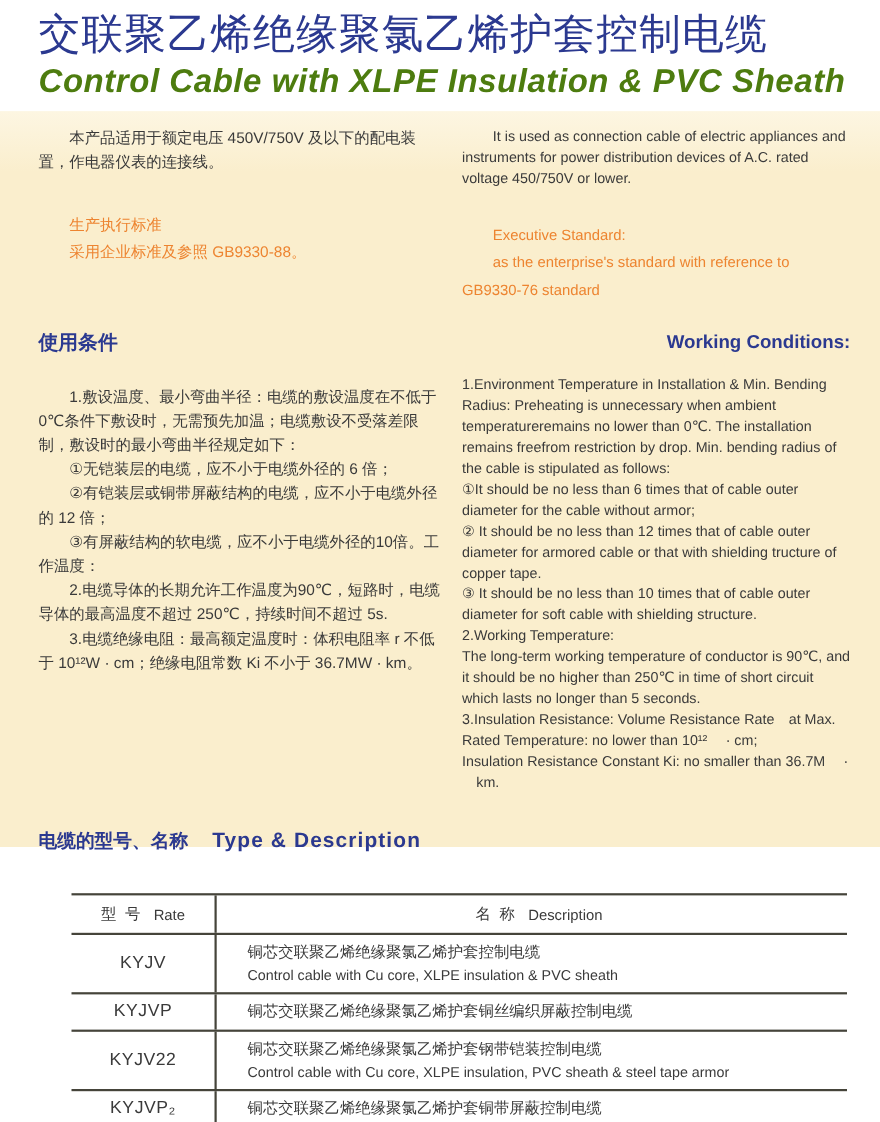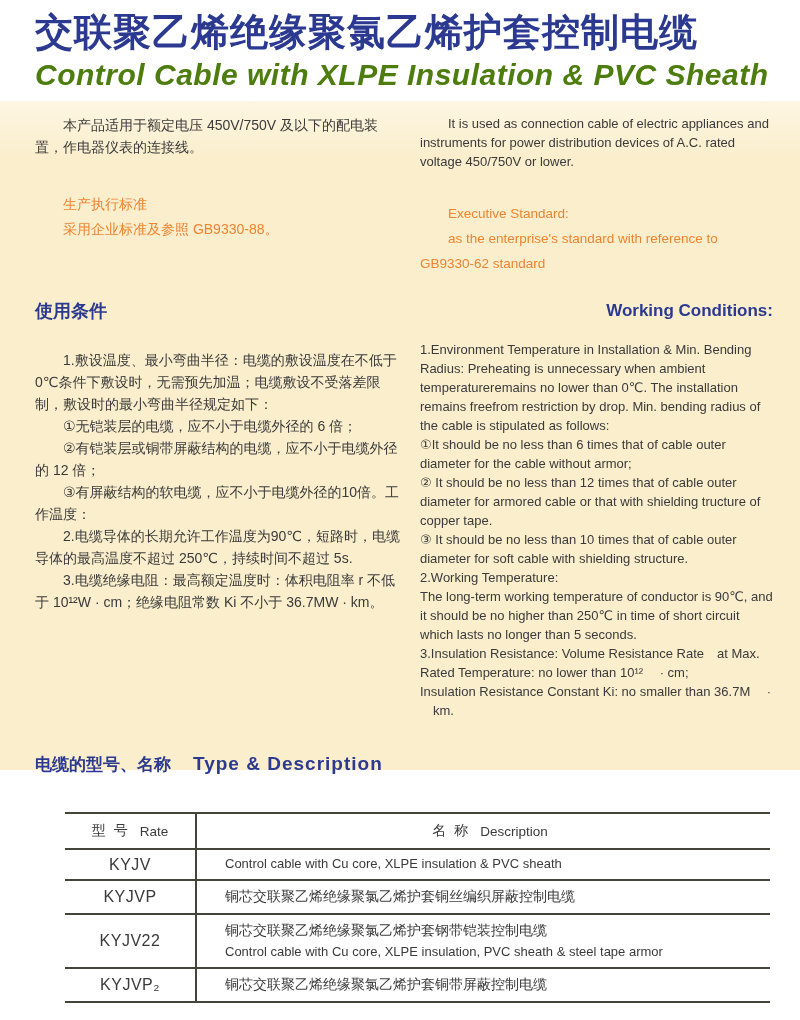--- a/index.html
+++ b/index.html
@@ -8,21 +8,21 @@
     font-family:"Liberation Sans","DejaVu Sans",sans-serif;
     background:#ffffff;
     overflow:hidden;
   }
   .page{width:800px;height:1020px;position:relative;}
 
   
   .masthead{height:101px;background:#ffffff;padding-left:35px;box-sizing:border-box;}
   .title-cn{
     margin:0;padding-top:11px;
-    font-size:38px;line-height:42px;font-weight:bold;
+    font-size:38px;line-height:42px;font-weight:normal;
     letter-spacing:1px;color:#2b3990;
   }
   .title-en{
     margin:0;margin-top:5px;
     font-size:30px;line-height:34px;font-weight:bold;font-style:italic;
     letter-spacing:.5px;color:#4d7c0f;
   }
 
   
   .page-body{
@@ -102,21 +102,21 @@
         <div class="std-cn orange">
           <p>生产执行标准</p>
           <p>采用企业标准及参照 GB9330-88。</p>
         </div>
       </div>
       <div class="col-gap"></div>
       <div class="col-r">
         <p class="en-body ind28">It is used as connection cable of electric appliances and instruments for power distribution devices of A.C. rated voltage 450/750V or lower.</p>
         <div class="std-en orange">
           <p>Executive Standard:</p>
-          <p>as the enterprise's standard with reference to  GB9330-62 standard</p>
+          <p>as the enterprise's standard with reference to  GB9330-76 standard</p>
         </div>
       </div>
     </section>
 
     <section class="two-col working">
       <div class="col-l">
         <h3 class="sec-h">使用条件</h3>
         <p class="cn-body ind2">1.敷设温度、最小弯曲半径：电缆的敷设温度在不低于0℃条件下敷设时，无需预先加温；电缆敷设不受落差限制，敷设时的最小弯曲半径规定如下：</p>
         <p class="cn-body ind2">①无铠装层的电缆，应不小于电缆外径的 6 倍；</p>
         <p class="cn-body ind2">②有铠装层或铜带屏蔽结构的电缆，应不小于电缆外径的 12 倍；</p>
@@ -151,20 +151,21 @@
           </div>
           <div class="tcell-desc">
             <span class="th-cn">名 称</span>
             <span class="th-en">Description</span>
           </div>
         </div>
 
         <div class="trow">
           <div class="tcell-type">KYJV</div>
           <div class="tcell-desc">
+            <div class="desc-cn">铜芯交联聚乙烯绝缘聚氯乙烯护套控制电缆</div>
             <div class="desc-en">Control cable with Cu core, XLPE insulation &amp; PVC sheath</div>
           </div>
         </div>
 
         <div class="trow">
           <div class="tcell-type">KYJVP</div>
           <div class="tcell-desc">
             <div class="desc-cn">铜芯交联聚乙烯绝缘聚氯乙烯护套铜丝编织屏蔽控制电缆</div>
           </div>
         </div>

